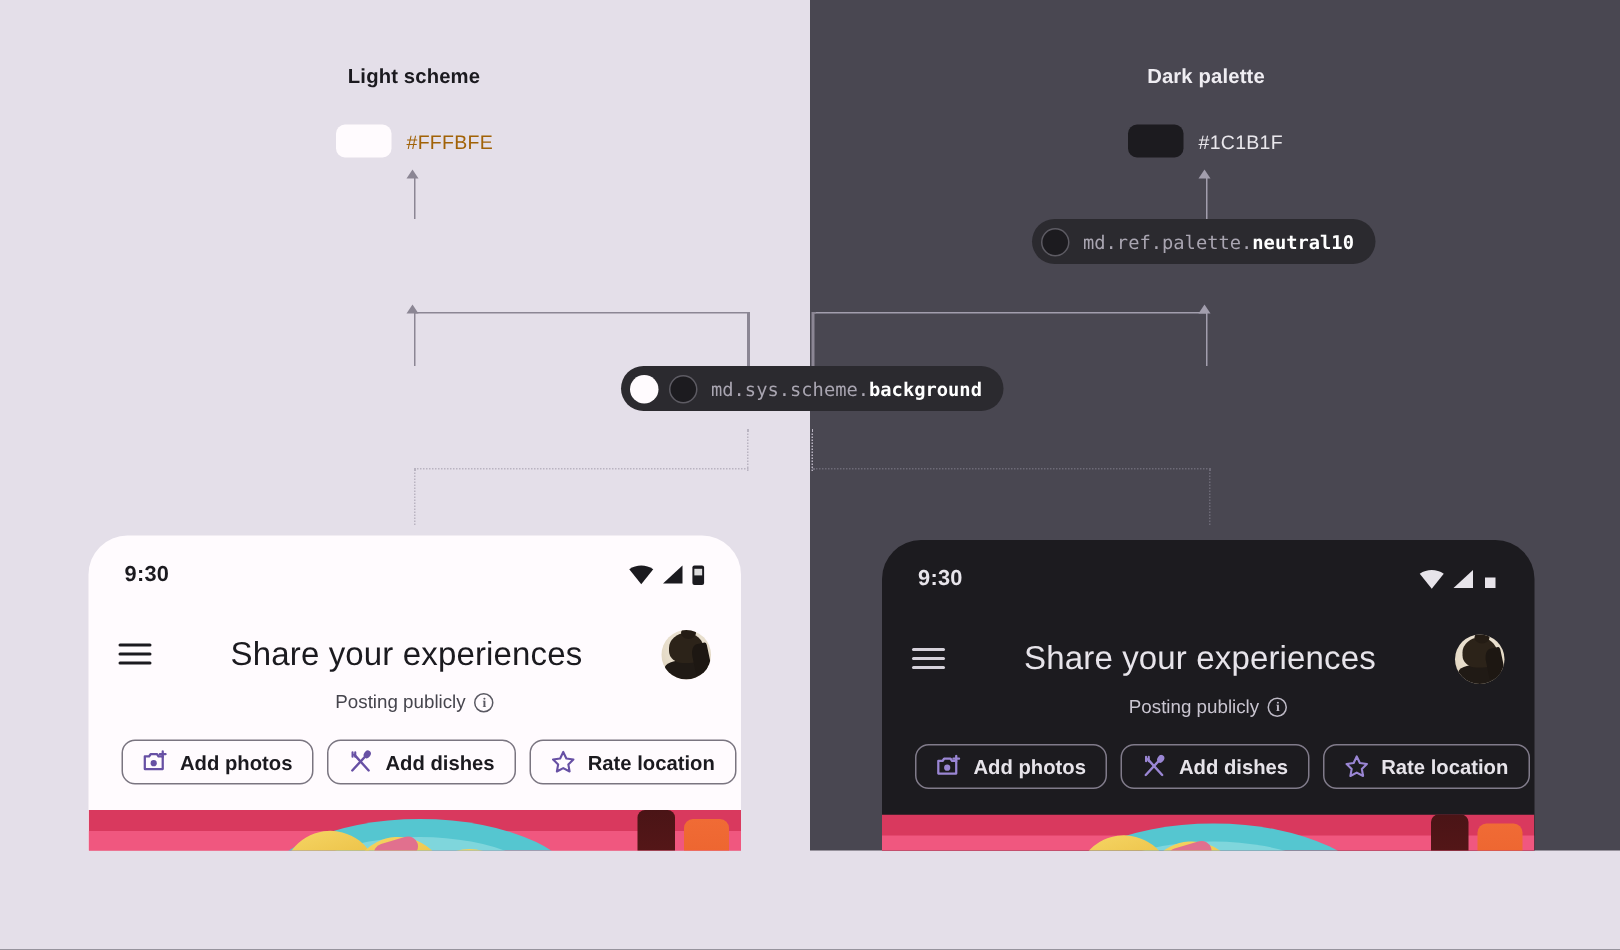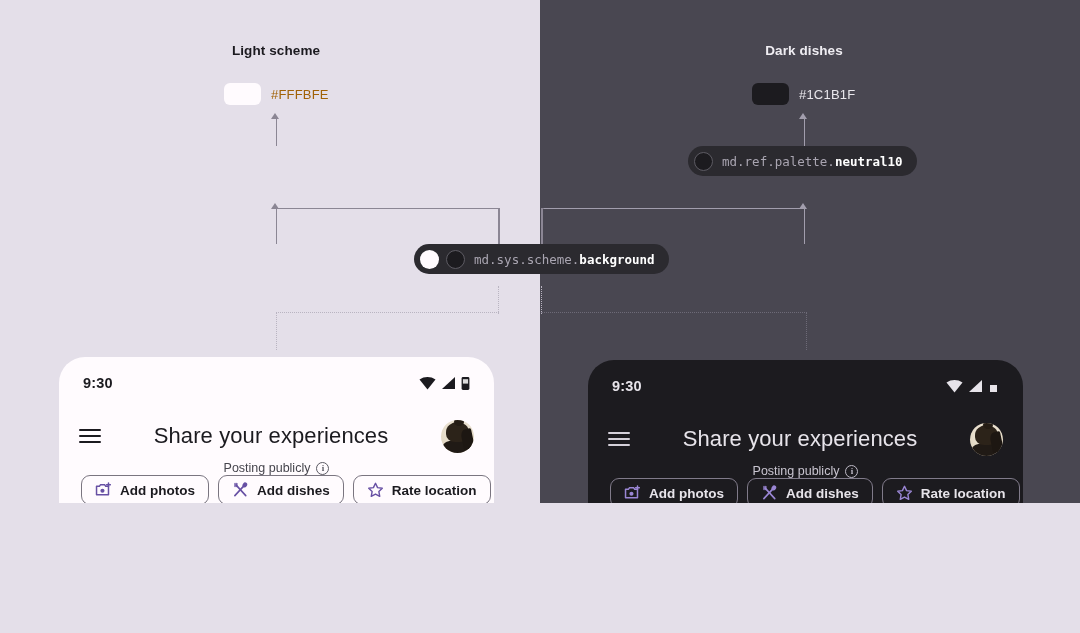--- a/index.html
+++ b/index.html
@@ -2,21 +2,21 @@
 <html><head>
 <meta charset="utf-8">
 <style>
   * { box-sizing: border-box; margin: 0; padding: 0; }
   html, body { width: 1080px; height: 633px; overflow: hidden; }
   body {
     font-family: "Liberation Sans", sans-serif;
     position: relative;
     background: #E4DFE9;
   }
-  #stage { position: absolute; inset: 0; width: 1080px; height: 503px; overflow: hidden; }
+  #stage { position: absolute; inset: 0; width: 1080px; height: 567px; overflow: hidden; }
 
   
   .bg-light { position: absolute; left: 0; top: 0; width: 540px; height: 633px; background: #E4DFE9; }
   .bg-dark  { position: absolute; left: 540px; top: 0; width: 540px; height: 633px; background: #494751; }
 
   
   .scheme-label {
     position: absolute; font-size: 13.5px; font-weight: bold; letter-spacing: .1px;
     white-space: nowrap; transform: translateX(-50%);
   }
@@ -110,21 +110,21 @@
   .posting { text-align: center; font-size: 12.5px; display: flex; align-items: center;
     justify-content: center; gap: 6px; margin-top: -2px; }
   .phone-light .posting { color: #46454d; }
   .phone-dark .posting { color: #c9c5d0; }
   .info-icon { width: 13px; height: 13px; border-radius: 50%; display: inline-flex;
     align-items: center; justify-content: center; font-size: 9px; font-weight: bold;
     font-family: "Liberation Serif", serif; line-height: 1; }
   .phone-light .info-icon { border: 1.2px solid #5a5962; color: #5a5962; }
   .phone-dark  .info-icon { border: 1.2px solid #bdb9c5; color: #bdb9c5; }
 
-  .chiprow { display: flex; gap: 9px; padding: 0 22px; }
+  .chiprow { display: flex; gap: 9px; padding: 0 22px; margin-top: 18px; }
   .chip {
     display: flex; align-items: center; gap: 8px; height: 30px;
     border-radius: 9px; padding: 0 13px; font-size: 13.5px; font-weight: bold;
     white-space: nowrap; flex: none;
   }
   .phone-light .chip { border: 1.1px solid #7a7580; color: #1b1a1f; background: transparent; }
   .phone-dark  .chip { border: 1.1px solid #807b8a; color: #e7e4ea; background: transparent; }
   .chip svg { flex: none; }
 
   .photo { margin-top: 17px; height: 110px; position: relative; overflow: hidden; }
@@ -152,21 +152,21 @@
 </style>
 </head>
 <body>
 
 <div id="stage">
 
   <div class="bg-light"></div>
   <div class="bg-dark"></div>
 
   <div class="scheme-label light">Light scheme</div>
-  <div class="scheme-label dark">Dark dishes</div>
+  <div class="scheme-label dark">Dark palette</div>
 
   <div class="swatch-row light">
     <div class="swatch l"></div>
     <div class="hexlabel l">#FFFBFE</div>
   </div>
   <div class="swatch-row dark">
     <div class="swatch d"></div>
     <div class="hexlabel d">#1C1B1F</div>
   </div>
 

